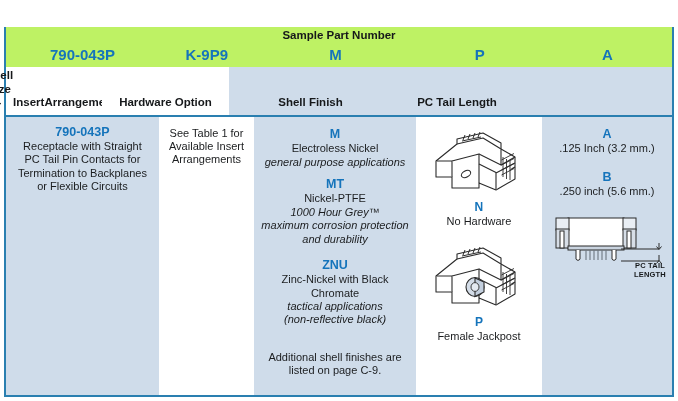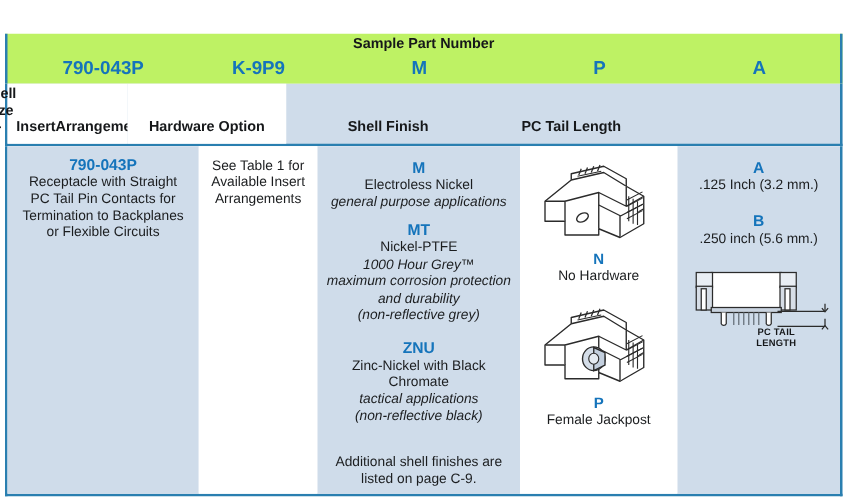--- a/index.html
+++ b/index.html
@@ -75,21 +75,21 @@
 
   .code{color:#1574bb;font-weight:bold;font-size:12.5px;}
   .code.sm{font-size:12px;}
   .ital{font-style:italic;}
   .blk{margin-top:9px;}
   .tight{line-height:1.2;}
 
   
   .conn-wrap{display:flex;flex-direction:column;align-items:center;}
   .conn-cap{font-size:11px;color:#1b1d1f;}
-  .tail-fig{display:flex;flex-direction:column;align-items:center;margin-top:4px;}
+  .tail-fig{display:flex;flex-direction:column;align-items:flex-end;margin-top:4px;}
   .tail-label{
     font-size:7.5px;font-weight:bold;color:#16181a;line-height:1.12;
     letter-spacing:.2px;text-align:center;
   }
   svg{display:block;}
 </style>
 </head>
 <body>
 
 <div class="sheet">
@@ -149,21 +149,20 @@
             <div class="code">M</div>
             <div>Electroless Nickel</div>
             <div class="ital">general purpose applications</div>
           </div>
           <div style="margin-top: 8px;">
             <div class="code">MT</div>
             <div>Nickel-PTFE</div>
             <div class="ital">1000 Hour Grey™</div>
             <div class="ital">maximum corrosion protection</div>
             <div class="ital">and durability</div>
-            <div class="ital">(non-reflective grey)</div>
           </div>
           <div style="margin-top: 12px;">
             <div class="code">ZNU</div>
             <div>Zinc-Nickel with Black Chromate</div>
             <div class="ital">tactical applications</div>
             <div class="ital">(non-reflective black)</div>
           </div>
         </div>
       <div class="tight" style="margin-top:24px">
         <div>Additional shell finishes are</div>

